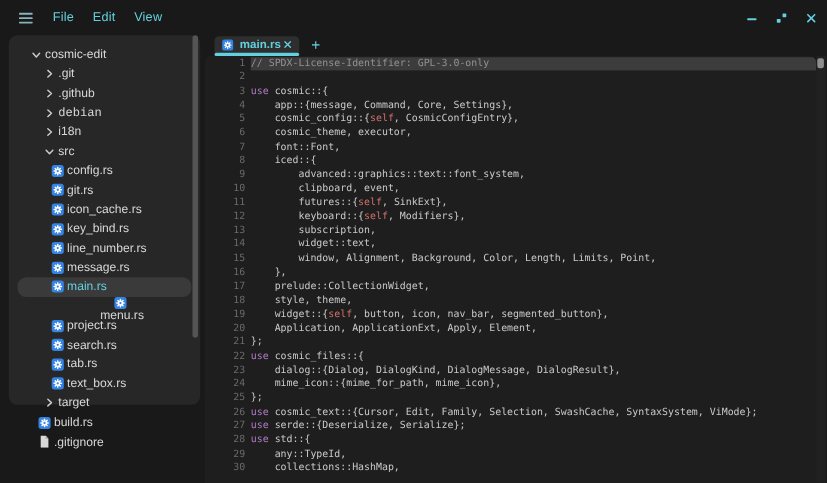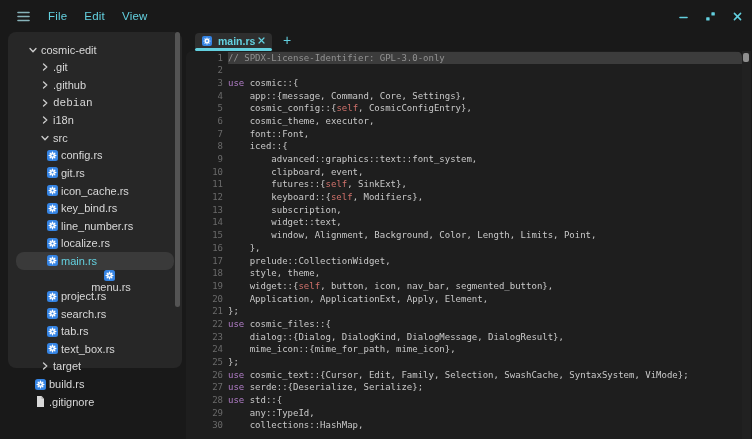--- a/index.html
+++ b/index.html
@@ -221,21 +221,21 @@
             <g stroke="#ffffff" stroke-width="1.8" stroke-linecap="round">
               <line x1="6" y1="1.6" x2="6" y2="10.4"></line>
               <line x1="1.6" y1="6" x2="10.4" y2="6"></line>
               <line x1="2.9" y1="2.9" x2="9.1" y2="9.1"></line>
               <line x1="9.1" y1="2.9" x2="2.9" y2="9.1"></line>
             </g>
             <circle cx="6" cy="6" r="3.1" fill="#ffffff"></circle>
             <circle cx="6" cy="6" r="1.4" fill="#3584e4"></circle>
           </svg>
         </span>
-        <span class="tlabel">localize.rs</span>
+        <span class="tlabel">message.rs</span>
       </div>
       <div class="trow selected" style="padding-left: 31px;">
         <span class="ticon rust">
           <svg width="9" height="9" viewBox="0 0 12 12">
             <g stroke="#ffffff" stroke-width="1.8" stroke-linecap="round">
               <line x1="6" y1="1.6" x2="6" y2="10.4"></line>
               <line x1="1.6" y1="6" x2="10.4" y2="6"></line>
               <line x1="2.9" y1="2.9" x2="9.1" y2="9.1"></line>
               <line x1="9.1" y1="2.9" x2="2.9" y2="9.1"></line>
             </g>

